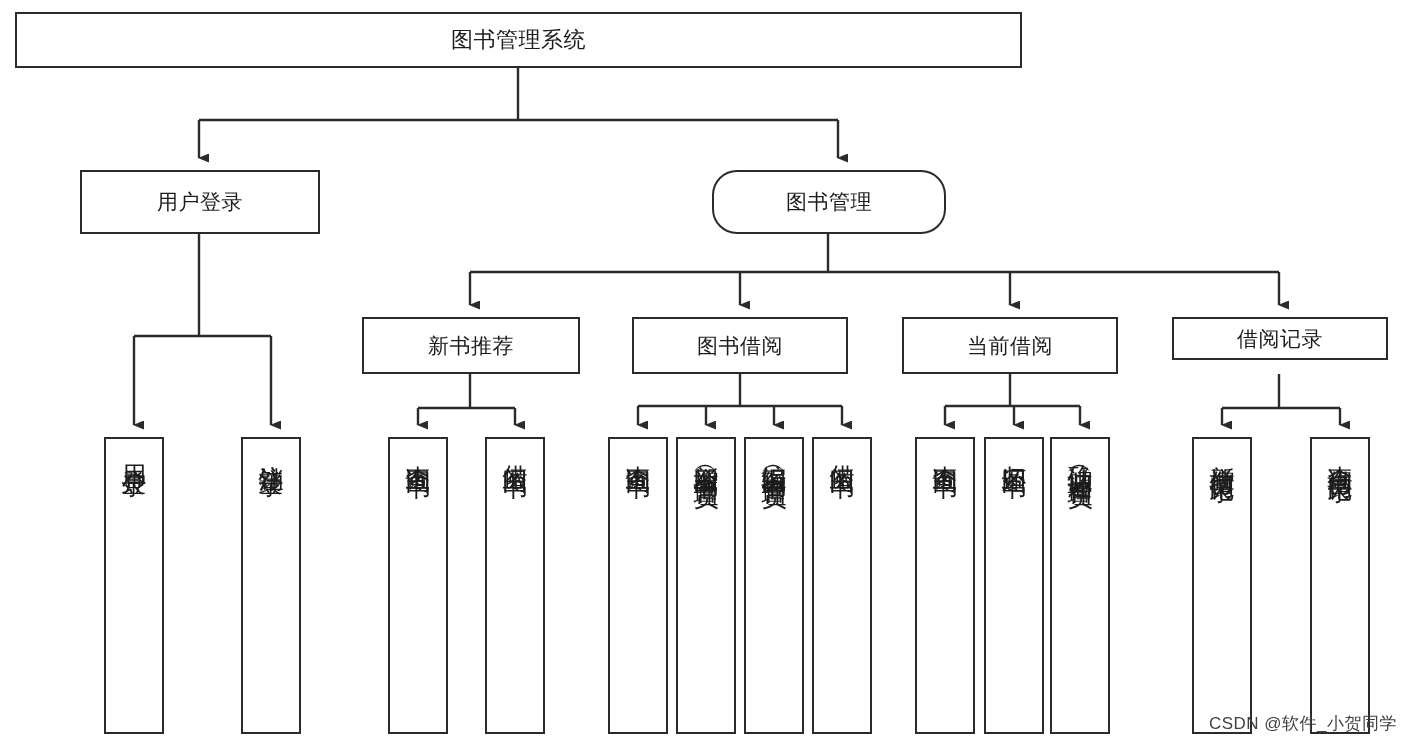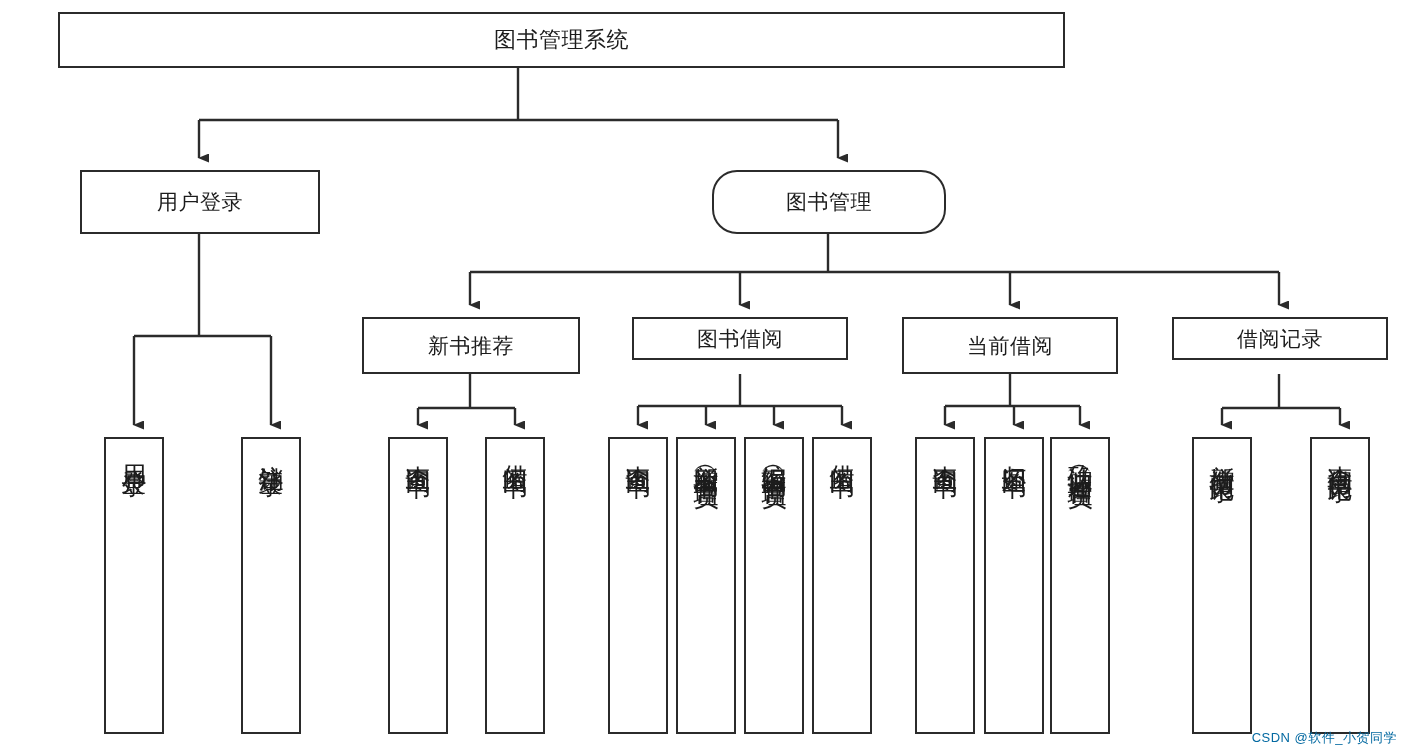--- a/index.html
+++ b/index.html
@@ -55,23 +55,23 @@
   .node.vert .lbl{
     writing-mode:vertical-rl;
     text-orientation:upright;
     font-size:25px;
     letter-spacing:3px;
     line-height:1;
   }
   .watermark{
     position:absolute;
     right:8px;
-    bottom:0;
-    font-size:13px;
-    color:#0369a1;
+    bottom:12px;
+    font-size:17px;
+    color:#404040;
     letter-spacing:0.5px;
     z-index:5;
     user-select:none;
     white-space:nowrap;
   }
 </style>
 </head>
 <body>
 
 <div id="stage">
@@ -119,35 +119,35 @@
       <path d="M1014,406 L1014,425" marker-end="url(#arrow)"></path>
       <path d="M1080,406 L1080,425" marker-end="url(#arrow)"></path>
 
       <path d="M1279,374 L1279,408"></path>
       <path d="M1222,408 L1340,408"></path>
       <path d="M1222,408 L1222,425" marker-end="url(#arrow)"></path>
       <path d="M1340,408 L1340,425" marker-end="url(#arrow)"></path>
     </g>
   </svg>
 
-  <div class="node horiz root" style="left:15px;top:12px;width:1007px;height:56px;margin-left:43px;">
+  <div class="node horiz root" style="left:15px;top:12px;width:1007px;height:56px;">
     <span class="lbl">图书管理系统</span>
   </div>
 
   <div class="node horiz" style="left:80px;top:170px;width:240px;height:64px;">
     <span class="lbl">用户登录</span>
   </div>
   <div class="node horiz" style="left:712px;top:170px;width:234px;height:64px;border-radius:25px;">
     <span class="lbl">图书管理</span>
   </div>
 
   <div class="node horiz" style="left:362px;top:317px;width:218px;height:57px;align-items:center;">
     <span class="lbl">新书推荐</span>
   </div>
-  <div class="node horiz" style="left:632px;top:317px;width:216px;height:43px;">
+  <div class="node horiz" style="left:632px;top:317px;width:216px;height:57px;">
     <span class="lbl">图书借阅</span>
   </div>
   <div class="node horiz" style="left:902px;top:317px;width:216px;height:57px;">
     <span class="lbl">当前借阅</span>
   </div>
   <div class="node horiz" style="left:1172px;top:317px;width:216px;height:43px;">
     <span class="lbl">借阅记录</span>
   </div>
 
   <div class="node vert" style="left:104px;top:437px;width:60px;height:297px;">

